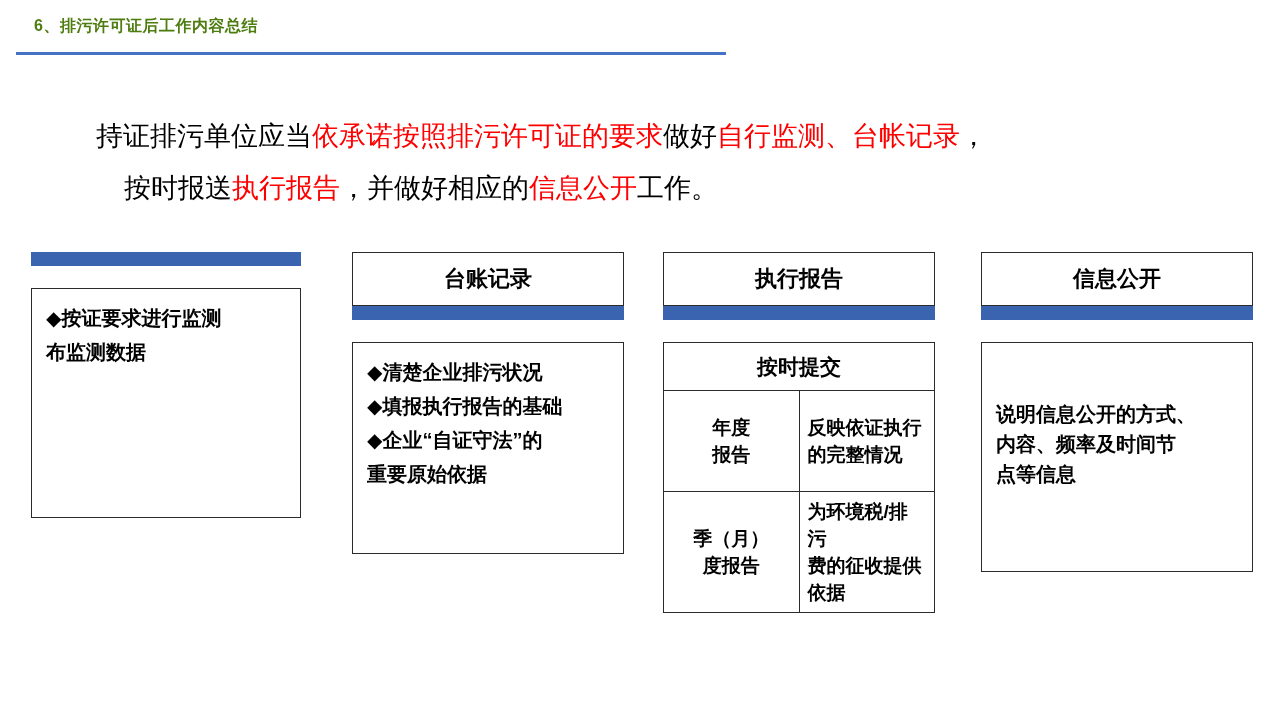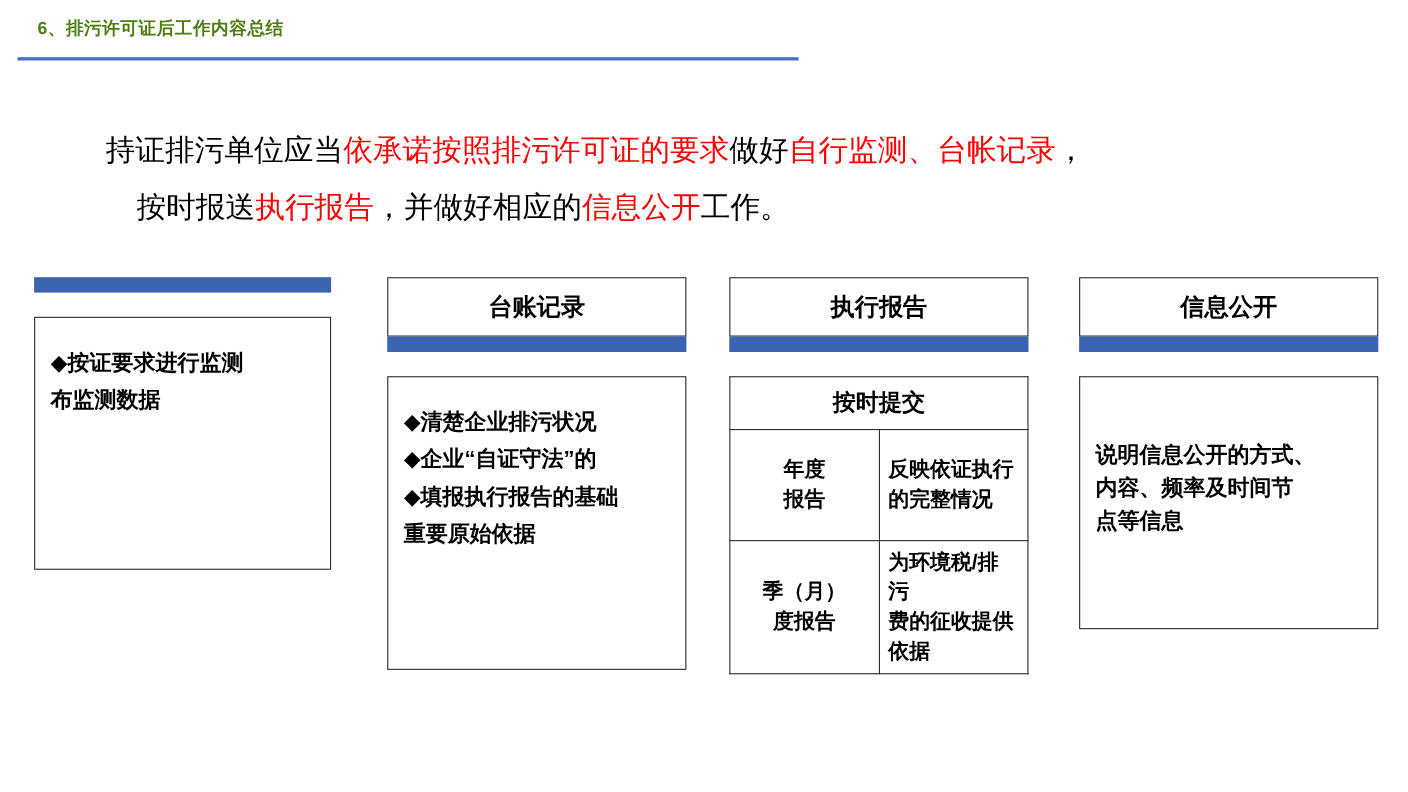--- a/index.html
+++ b/index.html
@@ -85,28 +85,28 @@
   .head-bar {
     height: 14px;
     background: #3a64b0;
   }
 
   .body-box {
     box-sizing: border-box;
     border: 1.5px solid #2b2b2b;
     background: #ffffff;
     margin-top: 22px;
-    padding: 24px 14px 12px 14px;
+    padding: 12px 14px 12px 14px;
     font-size: 20px;
     font-weight: bold;
     color: #000000;
     line-height: 34px;
   }
   .body-box.tall-1 { height: 230px; }
-  .body-box.tall-2 { height: 267px; }
+  .body-box.tall-2 { height: 212px; }
   .body-box.tall-4 { height: 230px; }
   .body-box p { margin: 0; }
 
   
   .col-4 .body-box {
     padding-top: 56px;
     line-height: 30px;
   }
 
   
@@ -161,22 +161,22 @@
     <p>◆按证要求进行监测</p>
     <p>布监测数据</p>
   </div>
 </div>
 
 <div class="col col-2">
   <div class="head-box">台账记录</div>
   <div class="head-bar"></div>
   <div class="body-box tall-2">
     <p>◆清楚企业排污状况</p>
+    <p>◆填报执行报告的基础</p>
     <p>◆企业“自证守法”的</p>
-    <p>◆填报执行报告的基础</p>
     <p>重要原始依据</p>
   </div>
 </div>
 
 <div class="col col-3">
   <div class="head-box">执行报告</div>
   <div class="head-bar"></div>
   <table class="tbl">
     <tbody>
         <tr>

